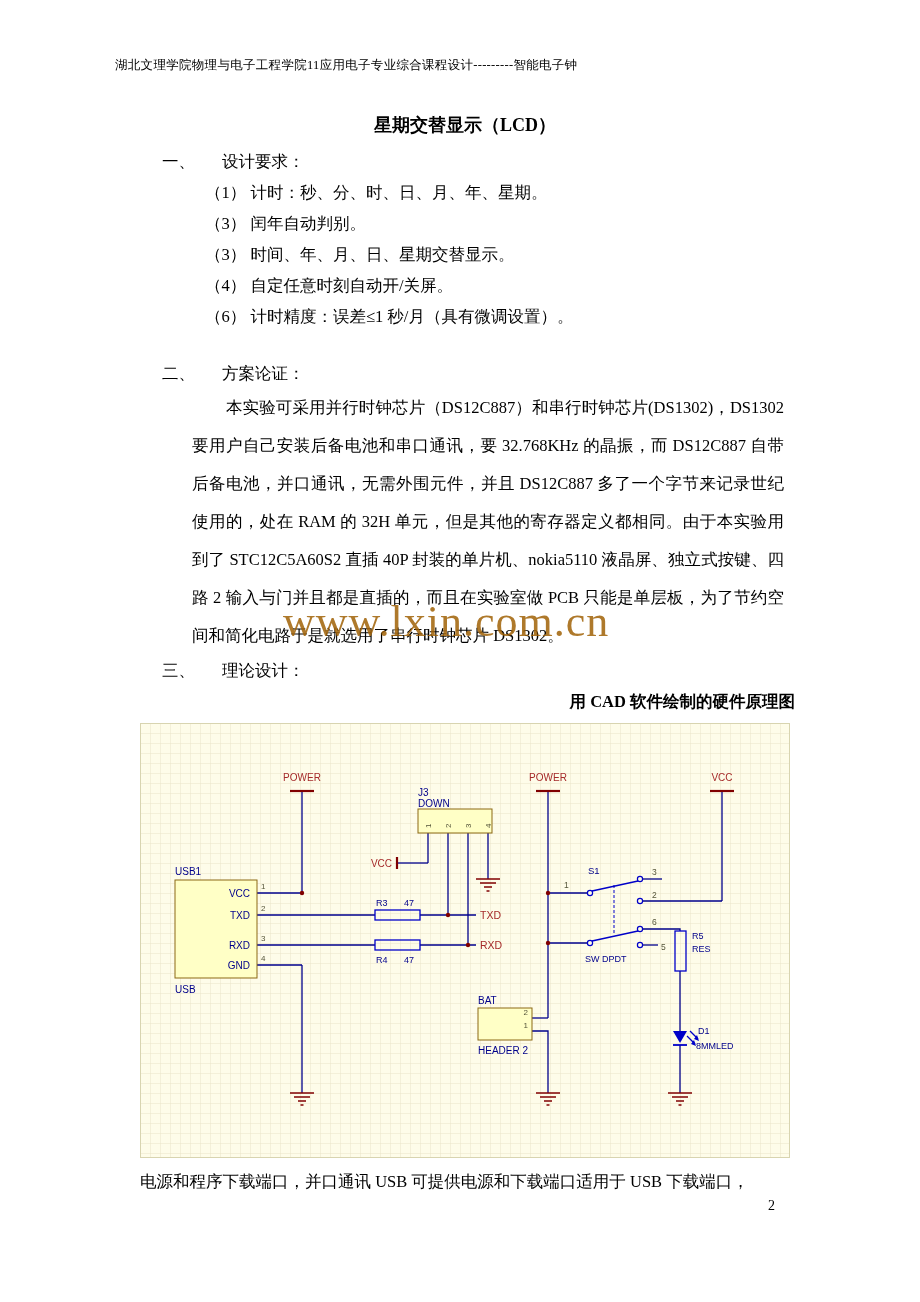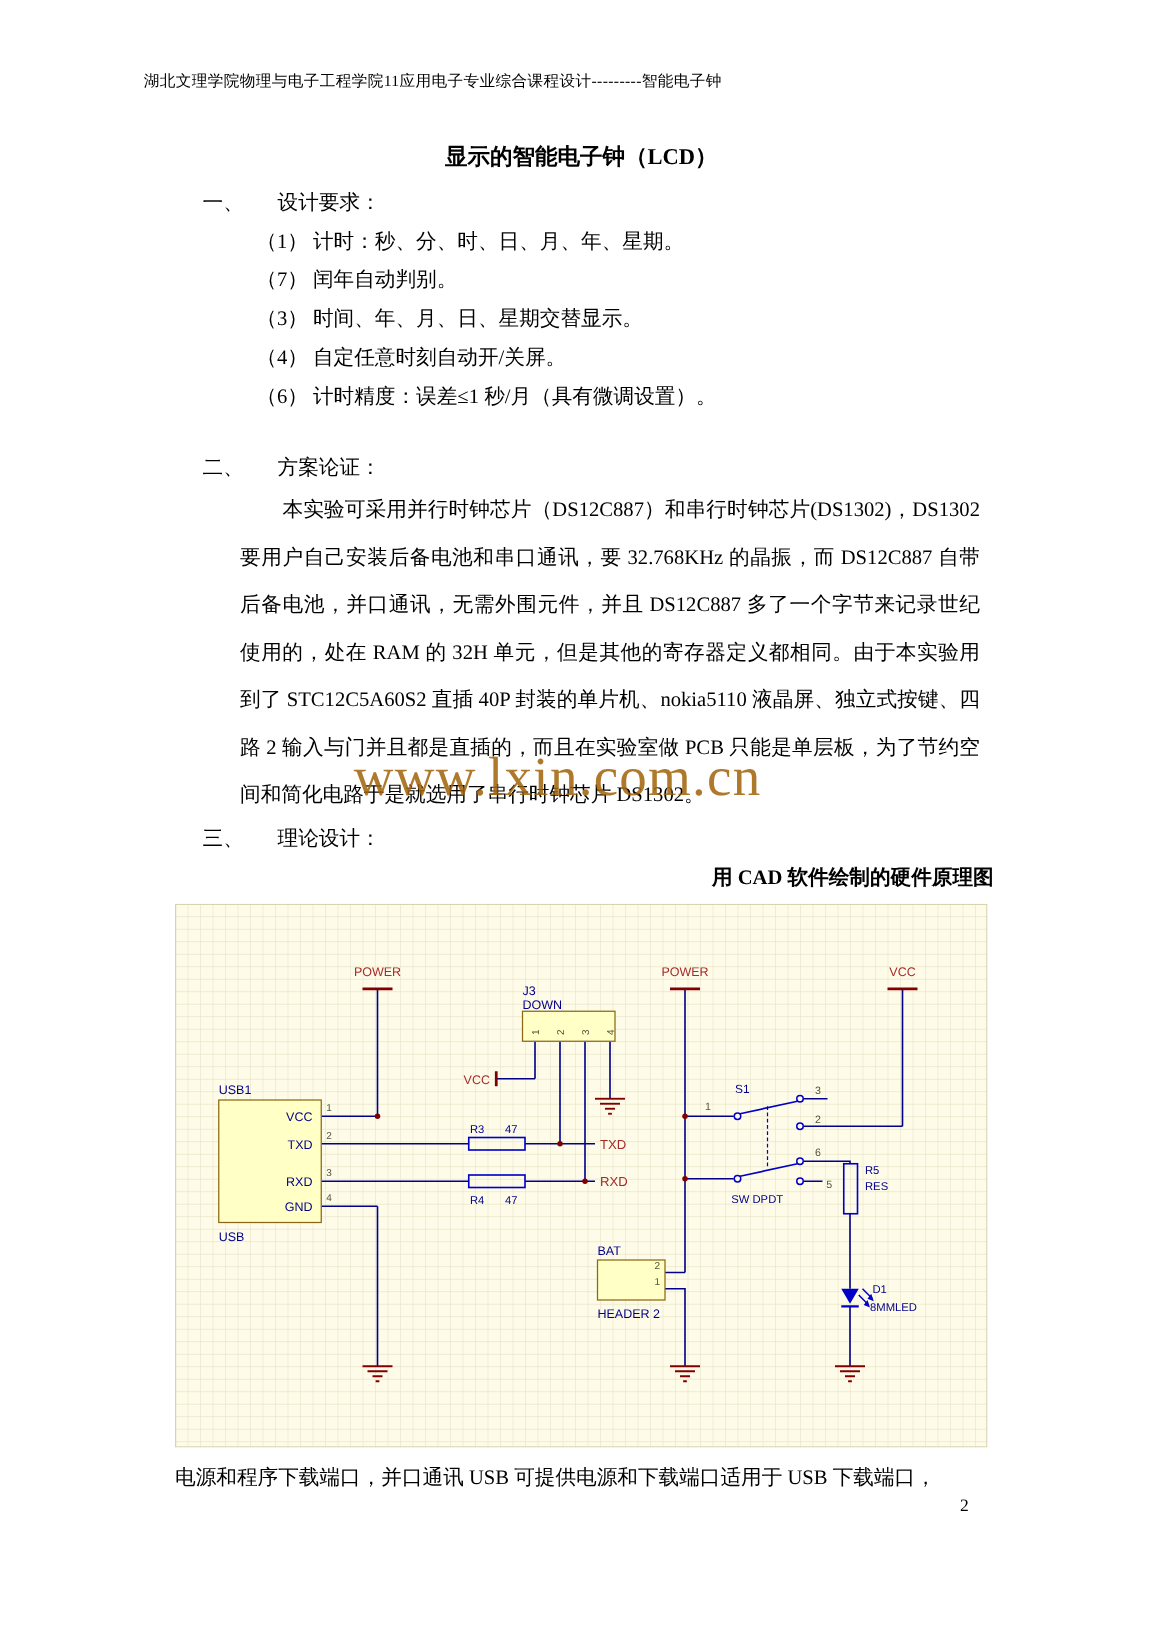--- a/index.html
+++ b/index.html
@@ -25,27 +25,27 @@
         font-family:Liberation Serif, serif;}
   .page-num{position:absolute;left:768px;top:1198px;font-size:14px;}
   svg text{font-family:"Liberation Sans","DejaVu Sans",sans-serif;}
 </style>
 </head>
 <body>
 
 <div class="page">
 
   <div class="doc-header">湖北文理学院物理与电子工程学院11应用电子专业综合课程设计---------智能电子钟</div>
-  <div class="doc-title">显示的智能电子钟（LCD）</div>
+  <div class="doc-title">星期交替显示（LCD）</div>
 
   <div class="body-col">
 
     <div class="sec-head"><span class="sec-num">一、</span><span>设计要求：</span></div>
     <div class="list-item">（1） 计时：秒、分、时、日、月、年、星期。</div>
-    <div class="list-item">（7） 闰年自动判别。</div>
+    <div class="list-item">（3） 闰年自动判别。</div>
     <div class="list-item">（3） 时间、年、月、日、星期交替显示。</div>
     <div class="list-item">（4） 自定任意时刻自动开/关屏。</div>
     <div class="list-item">（6） 计时精度：误差≤1 秒/月（具有微调设置）。</div>
 
     <div class="spacer"></div>
 
     <div class="sec-head"><span class="sec-num">二、</span><span>方案论证：</span></div>
     <div class="para">本实验可采用并行时钟芯片（DS12C887）和串行时钟芯片(DS1302)，DS1302 要用户自己安装后备电池和串口通讯，要 32.768KHz 的晶振，而 DS12C887 自带后备电池，并口通讯，无需外围元件，并且 DS12C887 多了一个字节来记录世纪使用的，处在 RAM 的 32H 单元，但是其他的寄存器定义都相同。由于本实验用到了 STC12C5A60S2 直插 40P 封装的单片机、nokia5110 液晶屏、独立式按键、四路 2 输入与门并且都是直插的，而且在实验室做 PCB 只能是单层板，为了节约空间和简化电路于是就选用了串行时钟芯片 DS1302。</div>
 
     <div class="sec-head"><span class="sec-num">三、</span><span>理论设计：</span></div>

